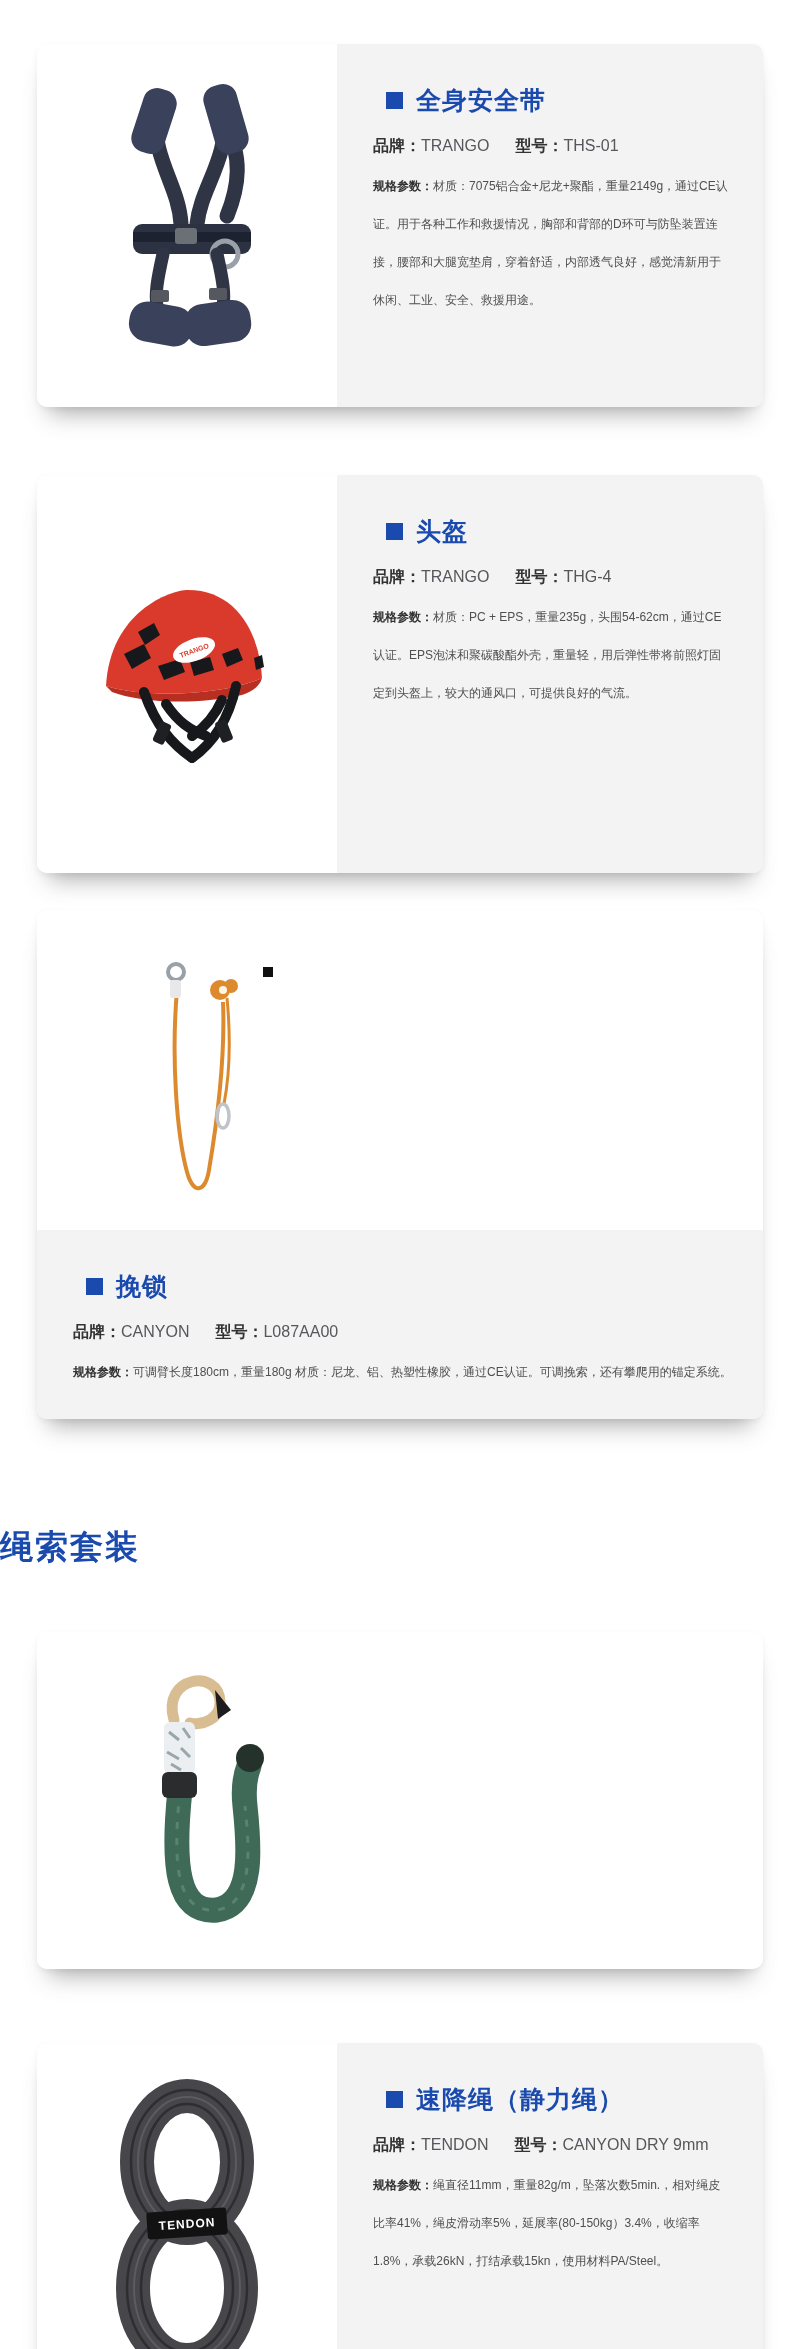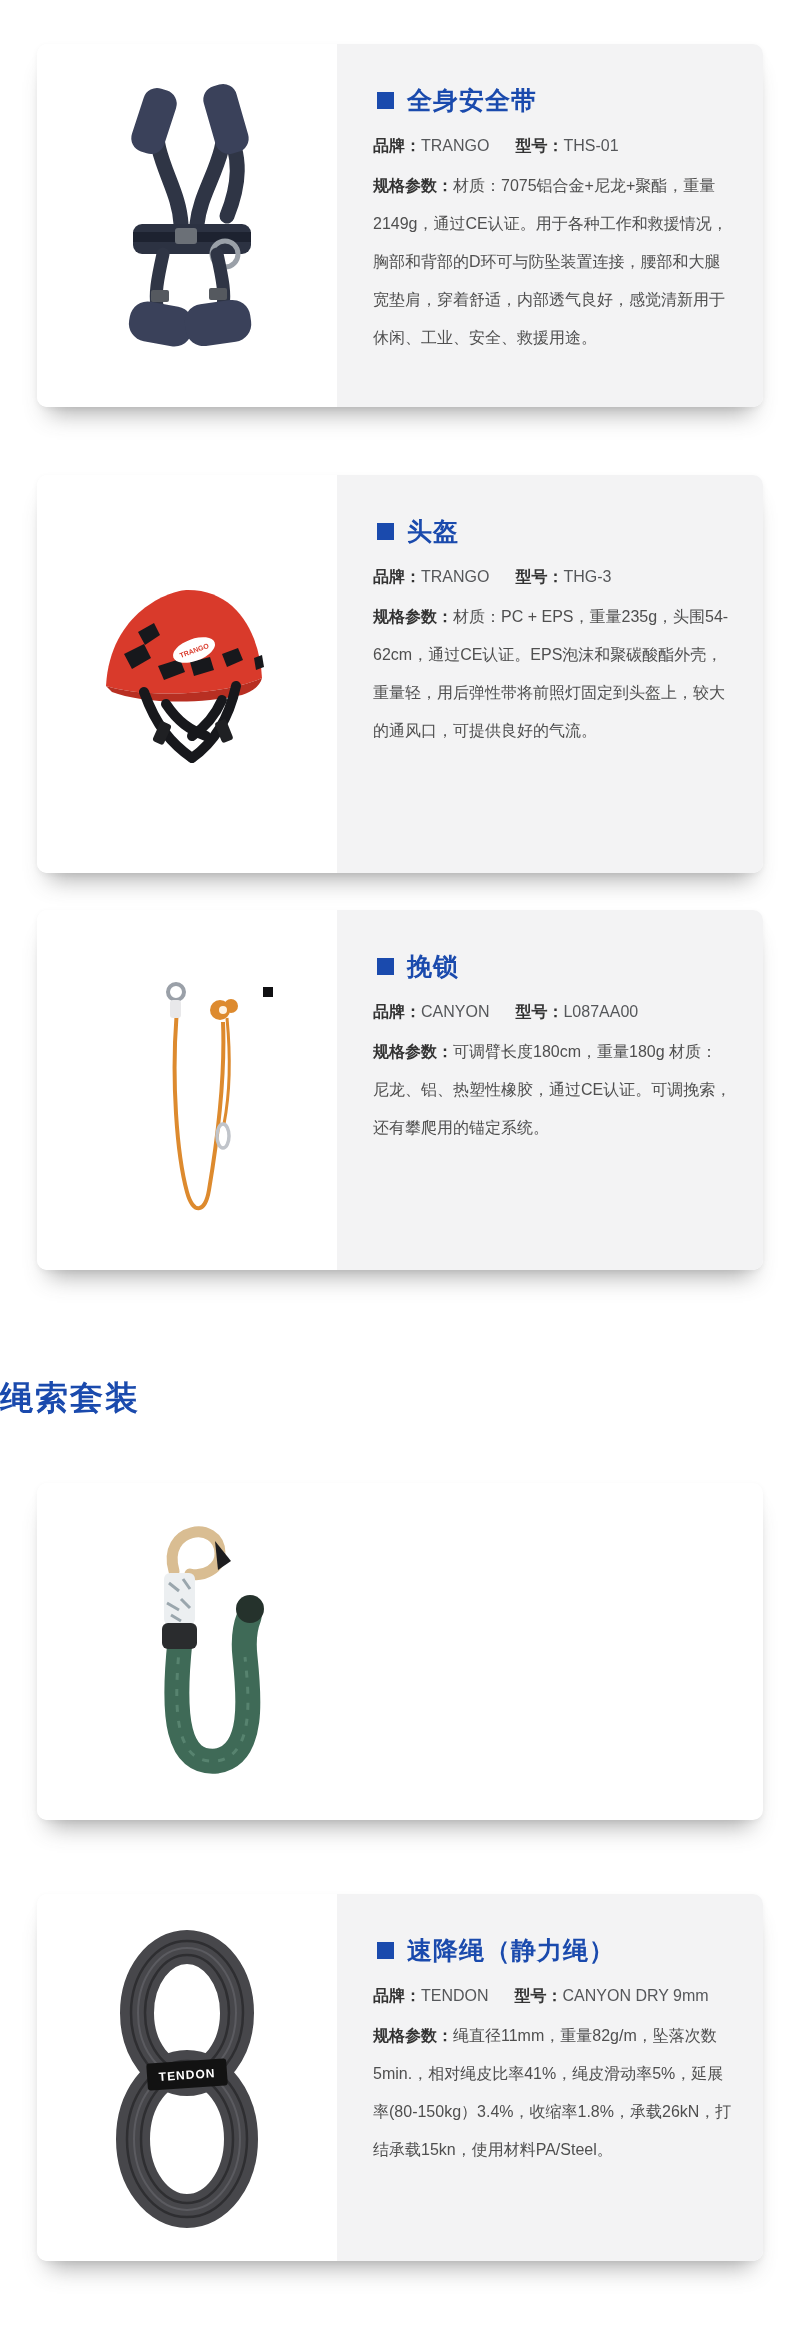--- a/index.html
+++ b/index.html
@@ -23,42 +23,42 @@
     width:300px;min-width:300px;
     background:#ffffff;
     display:flex;align-items:center;justify-content:center;
   }
   .card-body{
     flex:1;
     background:#f3f3f4;
     padding:36px 26px 28px 36px;
     box-sizing:border-box;
   }
-  .title-row{display:flex;align-items:center;margin:4px 0 10px 4px;}
+  .title-row{display:flex;align-items:center;margin:4px 0 10px 13px;}
   .bullet{
     width:17px;height:17px;background:#1a4aad;
     display:inline-block;margin-right:13px;flex:none;
   }
   .p-title{
     font-size:25px;font-weight:bold;color:#1a4aad;letter-spacing:1px;
   }
   .row{font-size:16px;line-height:38px;margin-top:6px;}
   .lbl{font-weight:bold;color:#333333;}
   .val{color:#55575a;}
   .model-lbl{margin-left:26px;}
-  .specs{font-size:16px;line-height:38px;color:#4f4f4f;margin:2px 5px 0 0;}
+  .specs{font-size:12px;line-height:38px;color:#4f4f4f;margin:2px 5px 0 0;}
   .section-title{
     margin:106px 0 0 0;height:45px;
     text-align:left;
     font-size:33px;font-weight:bold;color:#1a4aad;letter-spacing:2px;
   }
   
   #card-1{min-height:363px;margin-bottom:68px;}
   #card-2{min-height:398px;margin-bottom:37px;}
-  #card-3{min-height:360px;}
+  #card-3{min-height:360px;flex-direction:column;}
   #card-4{margin-top:62px;min-height:337px;margin-bottom:74px;}
   #card-5{min-height:367px;margin-bottom:88px;}
 </style>
 </head>
 <body>
 
 <div class="page">
 
   <div class="card" id="card-1">
     <div class="card-media">
@@ -120,21 +120,21 @@
         <rect x="84" y="168" width="12" height="22" rx="3" fill="#1f2023" transform="rotate(24 90 179)"></rect>
         <rect x="146" y="166" width="12" height="22" rx="3" fill="#1f2023" transform="rotate(-22 152 177)"></rect>
       </svg>
     </div>
     <div class="card-body">
       <div class="title-row">
         <span class="bullet"></span>
         <span class="p-title">头盔</span>
       </div>
       <div class="row">
-        <span class="lbl">品牌：</span><span class="val">TRANGO</span><span class="lbl model-lbl">型号：</span><span class="val">THG-3</span>
+        <span class="lbl">品牌：</span><span class="val">TRANGO</span><span class="lbl model-lbl">型号：</span><span class="val">THG-4</span>
       </div>
       <p class="specs"><span class="lbl">规格参数：</span><span>材质：PC + EPS，重量235g，头围54-62cm，通过CE认证。EPS泡沫和聚碳酸酯外壳，重量轻，用后弹性带将前照灯固定到头盔上，较大的通风口，可提供良好的气流。</span></p>
     </div>
   </div>
 
   <div class="card" id="card-3">
     <div class="card-media">
       <svg width="220" height="320" viewBox="0 0 220 320">
         <path d="M100 80 C94 150 100 225 110 262 C116 284 128 284 132 260 C142 200 148 140 146 92" fill="none" stroke="#dd8a2e" stroke-width="4"></path>
         <circle cx="99" cy="62" r="8" fill="none" stroke="#9aa0a8" stroke-width="4"></circle>

